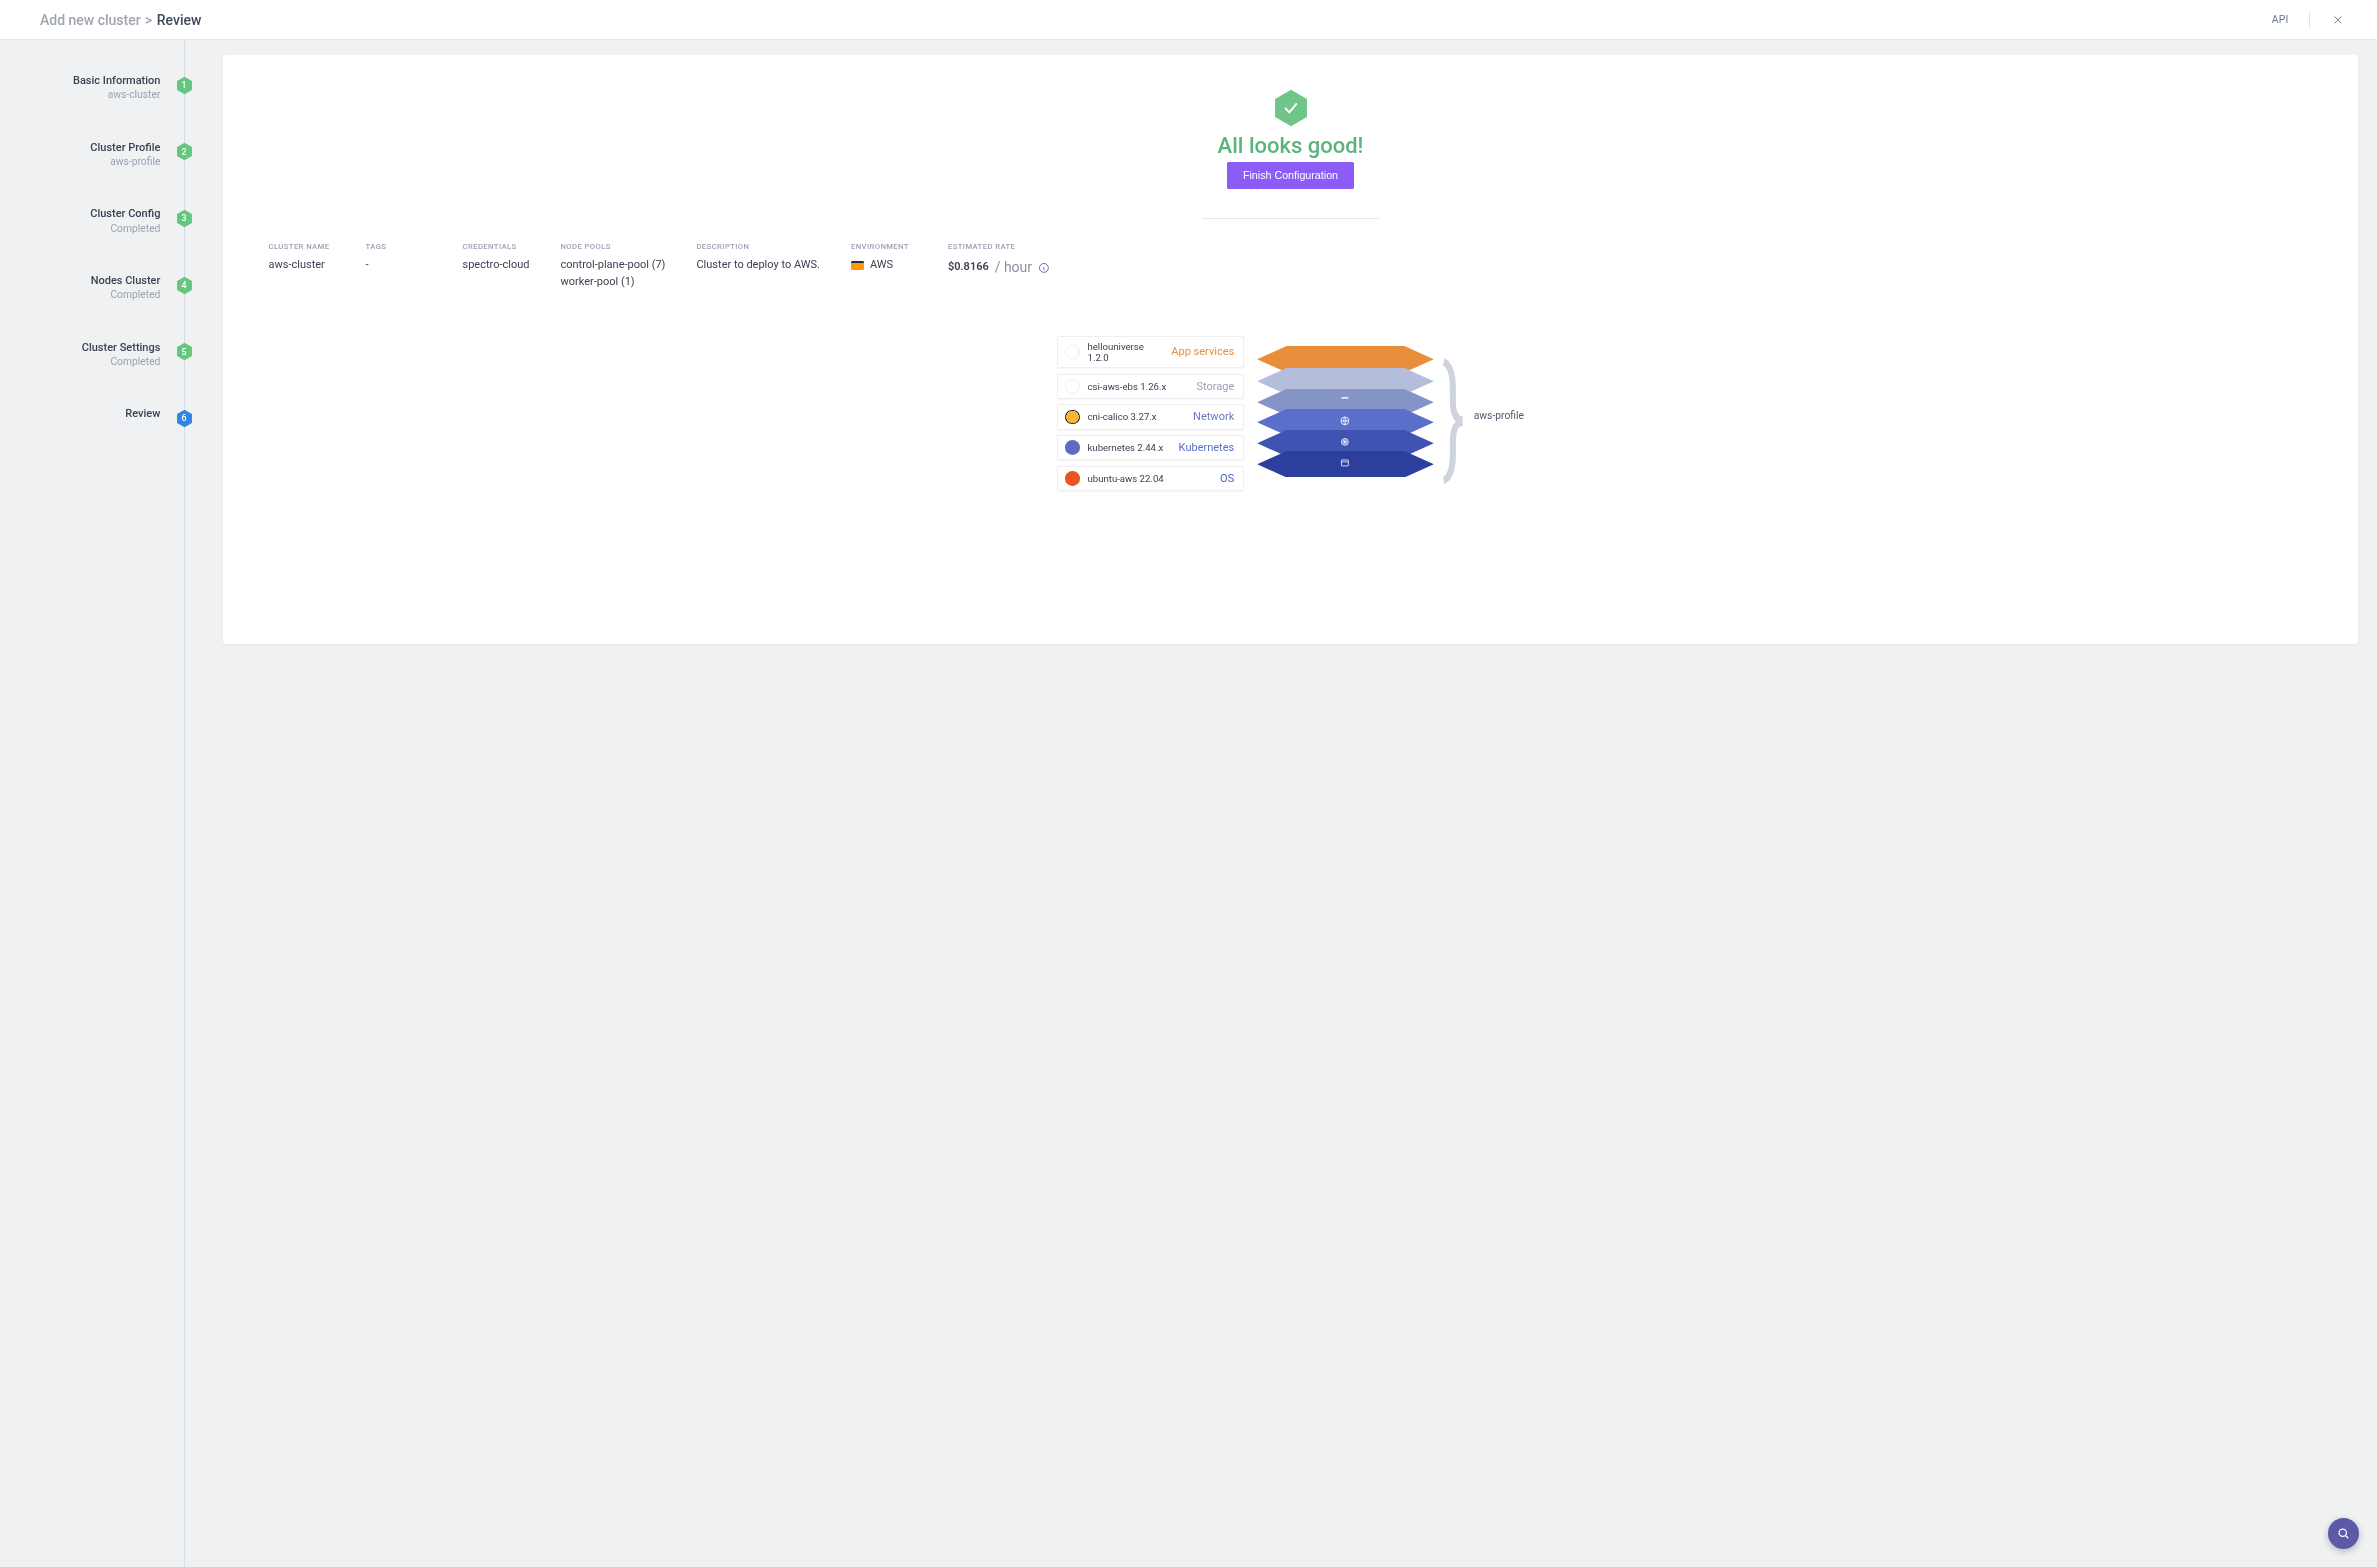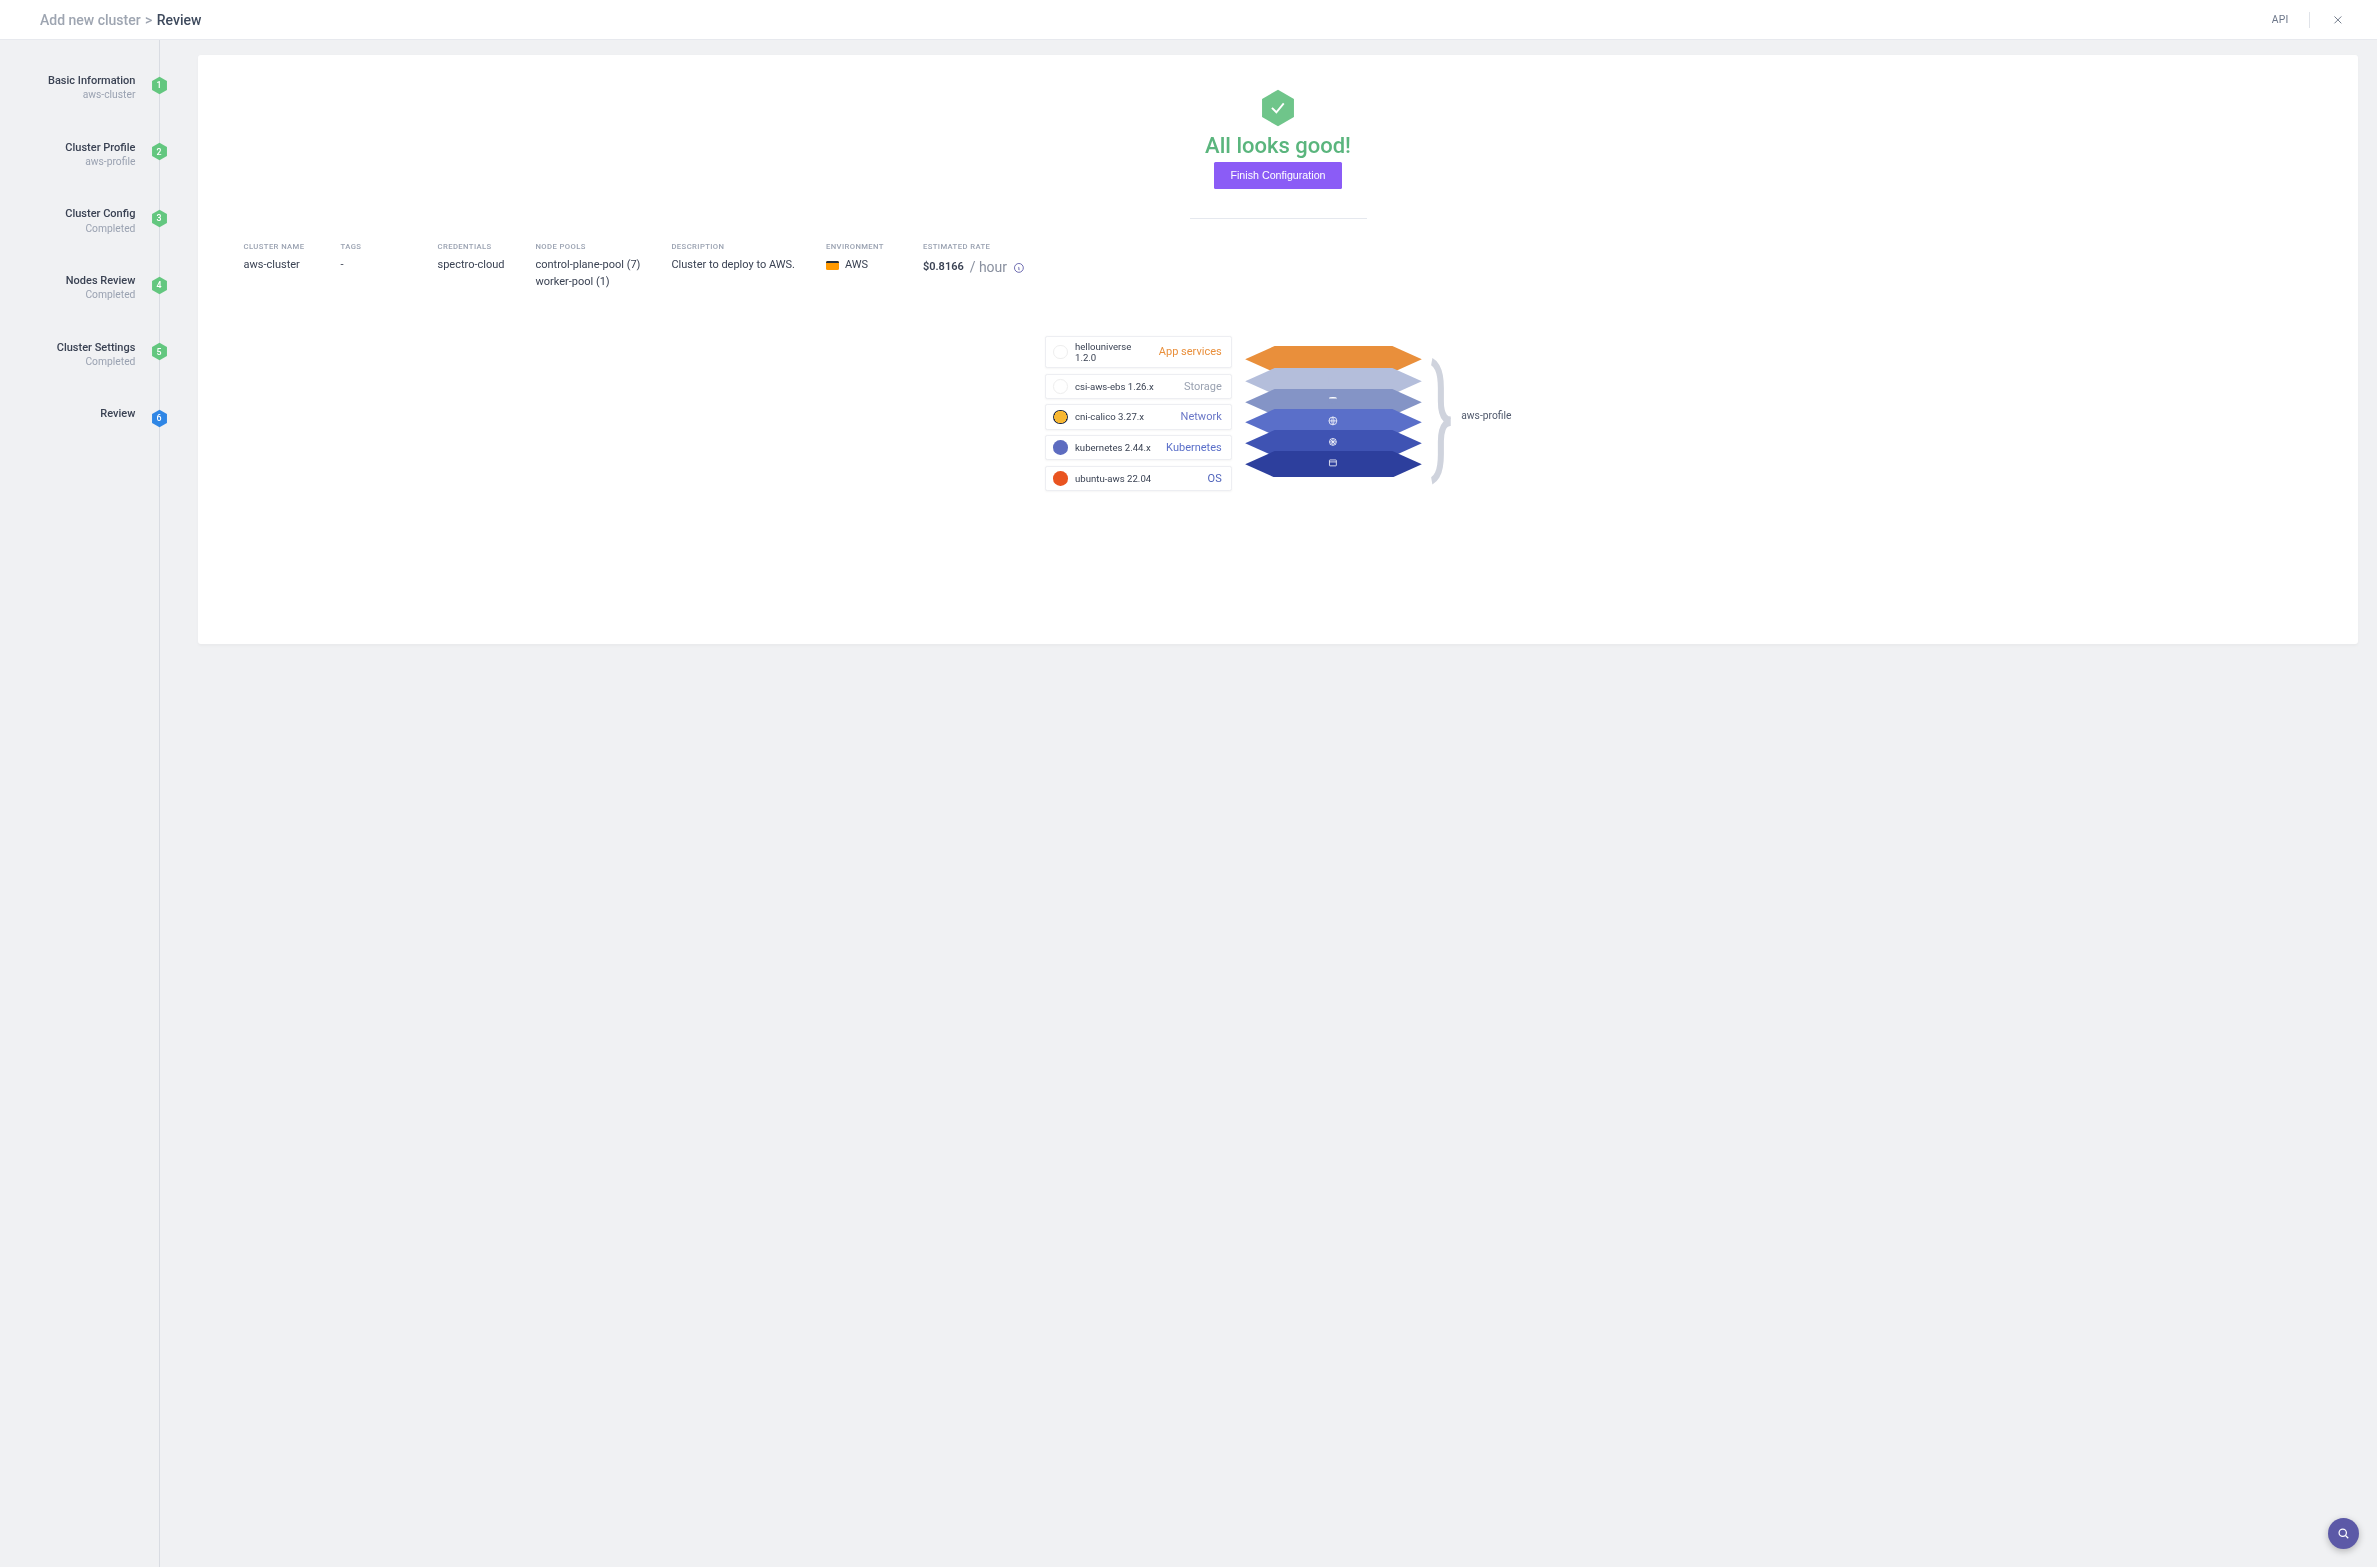--- a/index.html
+++ b/index.html
@@ -31,20 +31,21 @@
   }
   .api-link { color: #6c7689; font-size: 10.3px; letter-spacing: 0.2px; cursor: pointer;}
   .vline { width:0.7px; height:16px; background:#e0e3e9;}
   .close-btn { color:#70798a; cursor:pointer; width:14.7px;height:14.7px; display:flex;align-items:center;justify-content:center;}
   .close-btn svg{width:11.8px;height:11.8px;}
 
   
   .page {
     display: flex;
     min-height: calc(100% - 40px);
+    padding-left: 25px;
   }
   .sidebar {
     width: 160px;
     border-right: 0.7px solid #d9dce2;
     padding-top: 34px;
     position: relative;
   }
   .steps { list-style:none; }
   .step {
     position: relative;
@@ -227,21 +228,21 @@
     <div class="step-title">Cluster Config</div>
     <div class="step-sub">Completed</div>
     <div class="hex">
       <svg viewBox="0 0 26 28">
               <path d="M13 1l11 6.5v13L13 27 2 20.5v-13z" fill="#63c77f"></path>
             </svg>
       <span>3</span>
     </div>
         </li>
         <li class="step">
-    <div class="step-title">Nodes Review</div>
+    <div class="step-title">Nodes Cluster</div>
     <div class="step-sub">Completed</div>
     <div class="hex">
       <svg viewBox="0 0 26 28">
               <path d="M13 1l11 6.5v13L13 27 2 20.5v-13z" fill="#63c77f"></path>
             </svg>
       <span>4</span>
     </div>
         </li>
         <li class="step">
     <div class="step-title">Cluster Settings</div>

